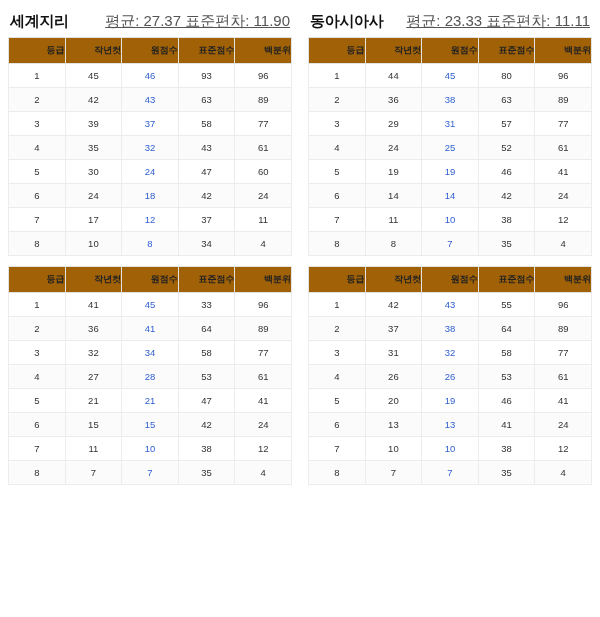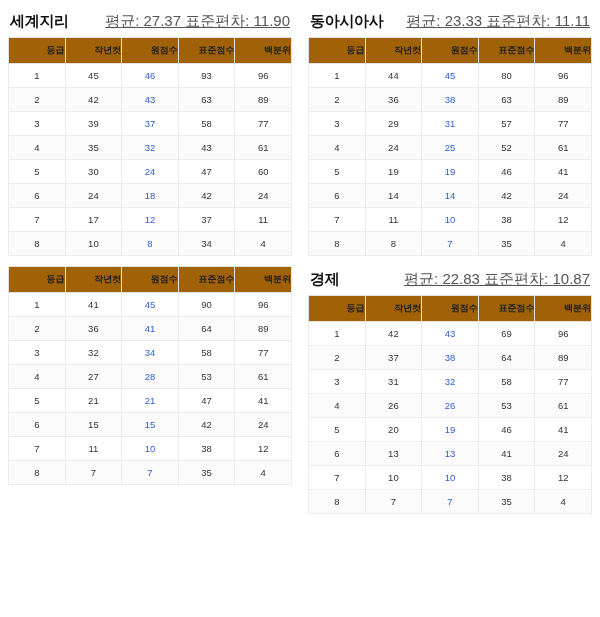--- a/index.html
+++ b/index.html
@@ -238,21 +238,21 @@
             <th>원점수</th>
             <th>표준점수</th>
             <th>백분위</th>
           </tr>
         </thead>
         <tbody>
           <tr>
             <td>1</td>
             <td>41</td>
             <td class="raw">45</td>
-            <td>90</td>
+            <td>33</td>
             <td>96</td>
           </tr>
           <tr>
             <td>2</td>
             <td>36</td>
             <td class="raw">41</td>
             <td>64</td>
             <td>89</td>
           </tr>
           <tr>
@@ -294,40 +294,36 @@
             <td>8</td>
             <td>7</td>
             <td class="raw">7</td>
             <td>35</td>
             <td>4</td>
           </tr>
         </tbody>
       </table>
     </div>
     <div class="panel">
-      <div class="panel-head">
-        <div class="panel-title">경제</div>
-        <div class="panel-stats">평균: 22.83 표준편차: 10.87</div>
-      </div>
       <table class="score-table">
         <thead>
           <tr>
             <th>등급</th>
             <th>작년컷</th>
             <th>원점수</th>
             <th>표준점수</th>
             <th>백분위</th>
           </tr>
         </thead>
         <tbody>
           <tr>
             <td>1</td>
             <td>42</td>
             <td class="raw">43</td>
-            <td>69</td>
+            <td>55</td>
             <td>96</td>
           </tr>
           <tr>
             <td>2</td>
             <td>37</td>
             <td class="raw">38</td>
             <td>64</td>
             <td>89</td>
           </tr>
           <tr>

